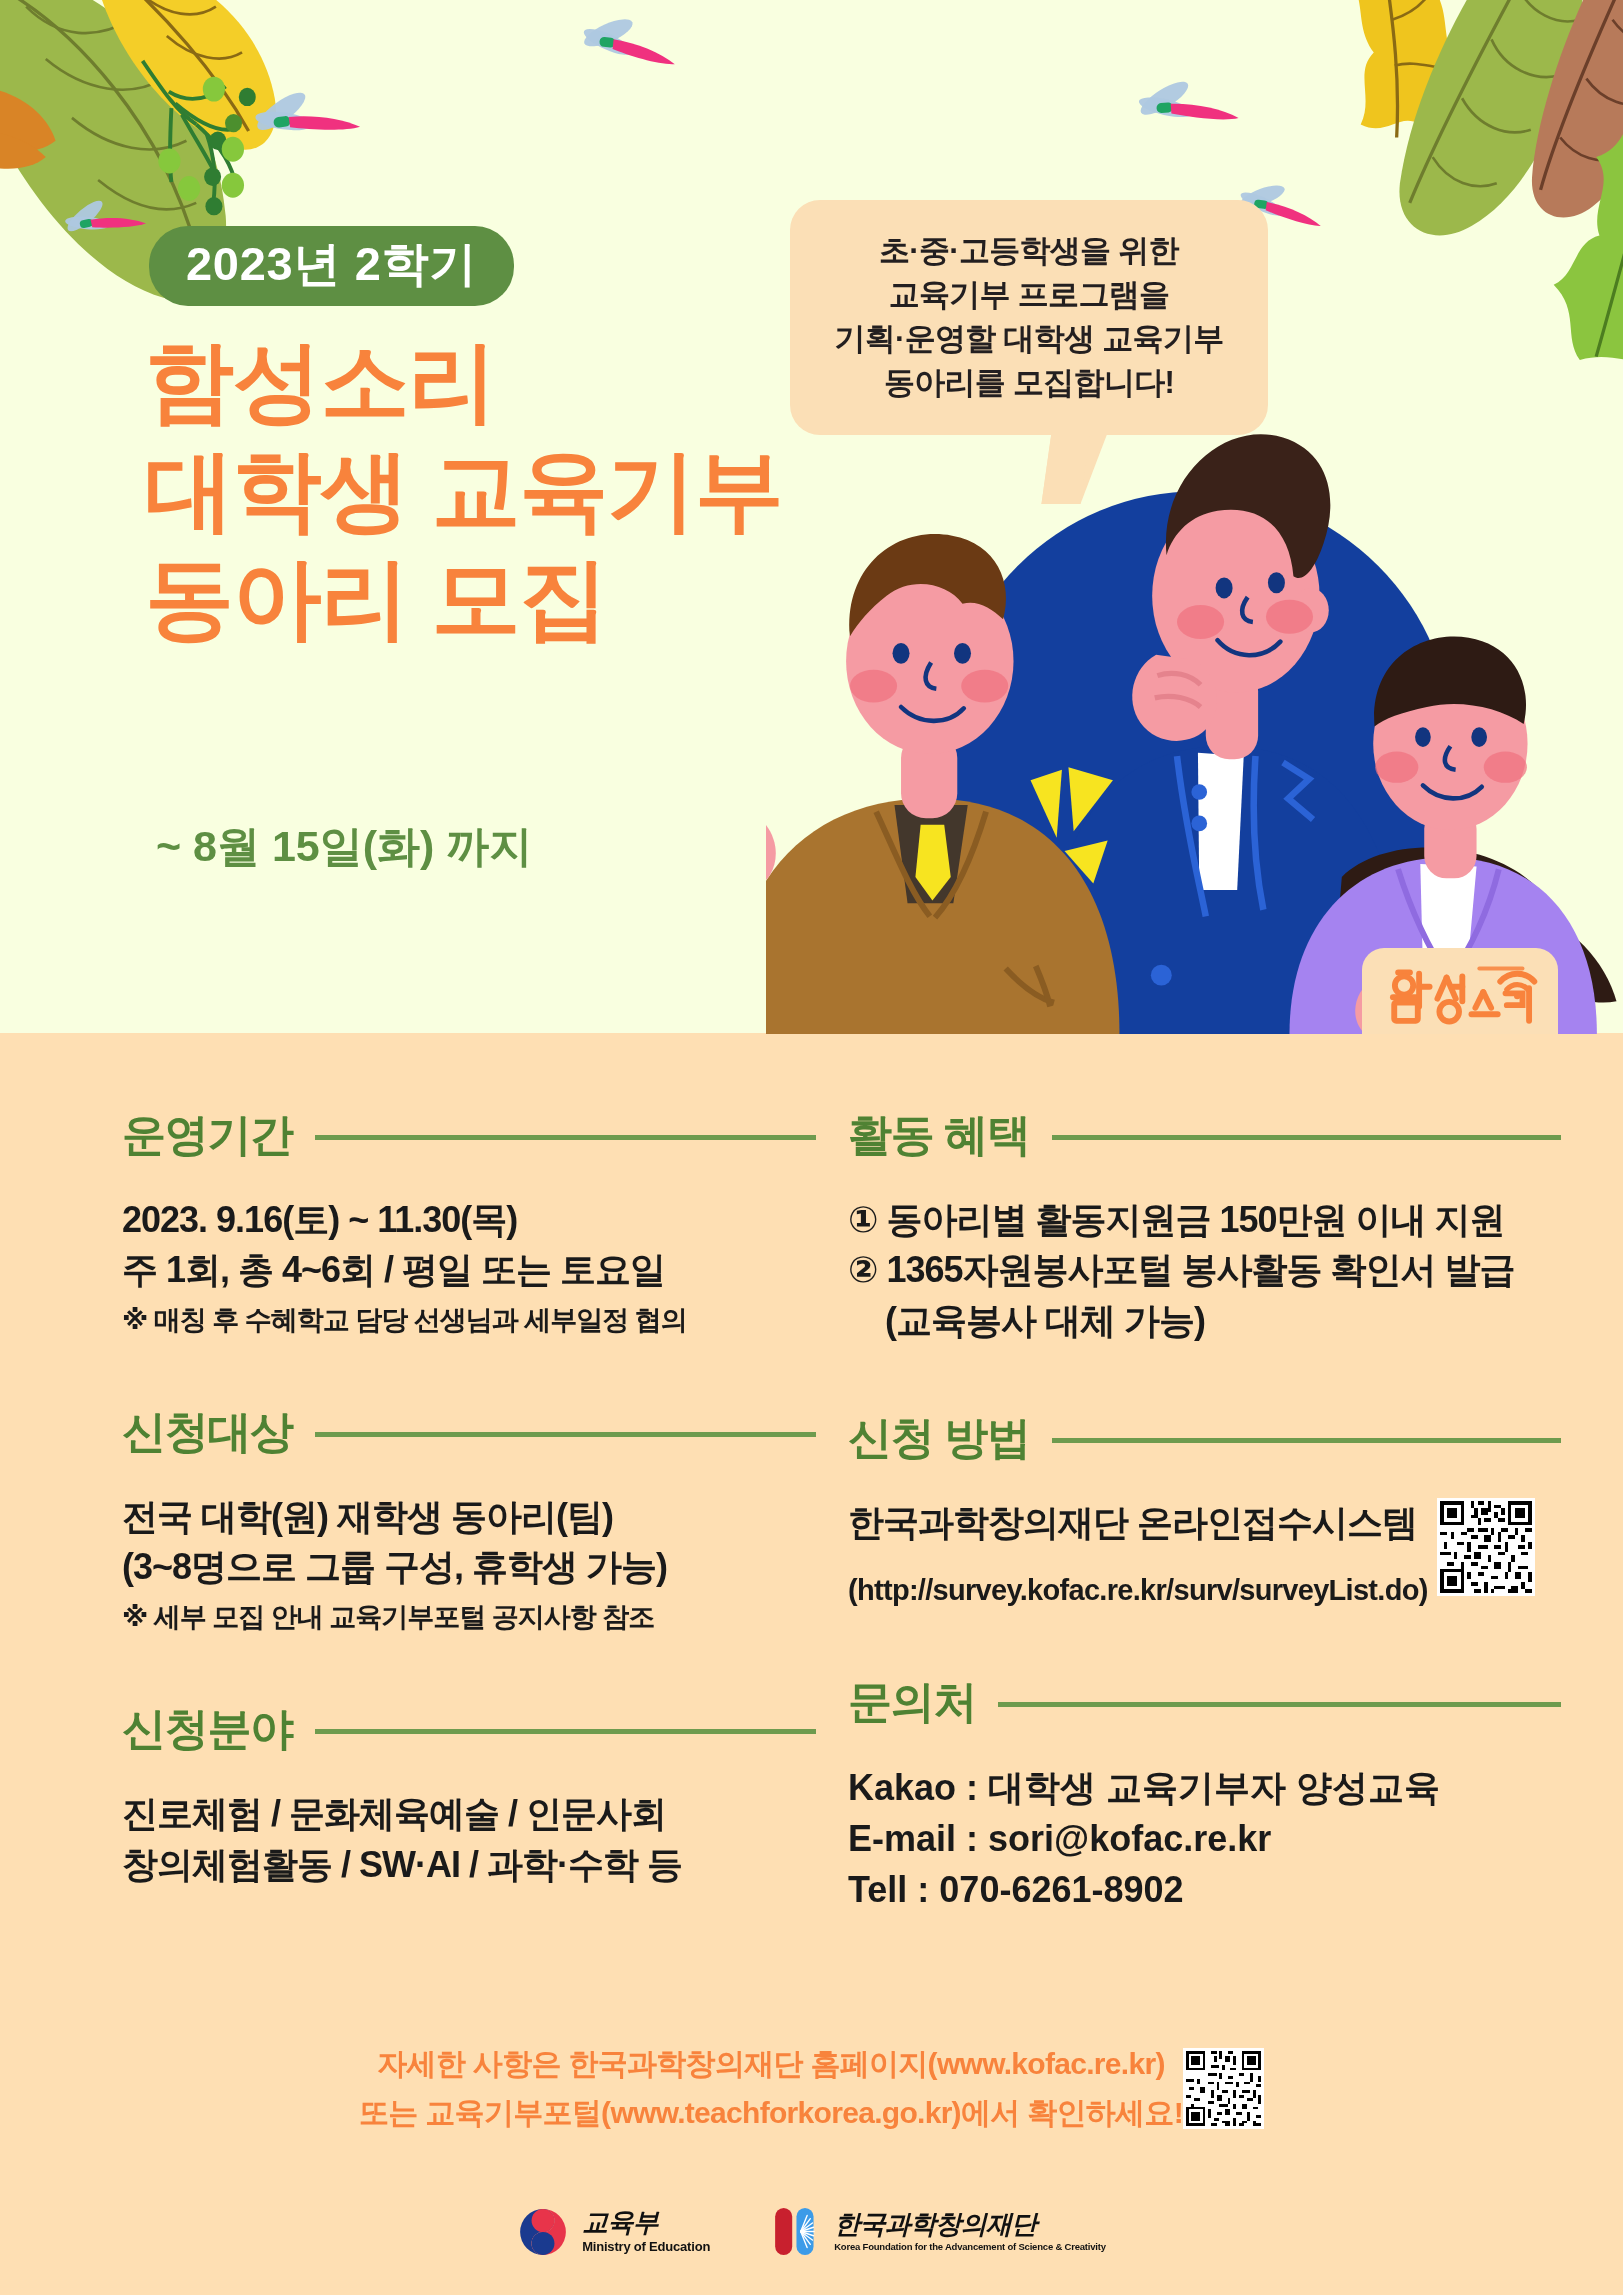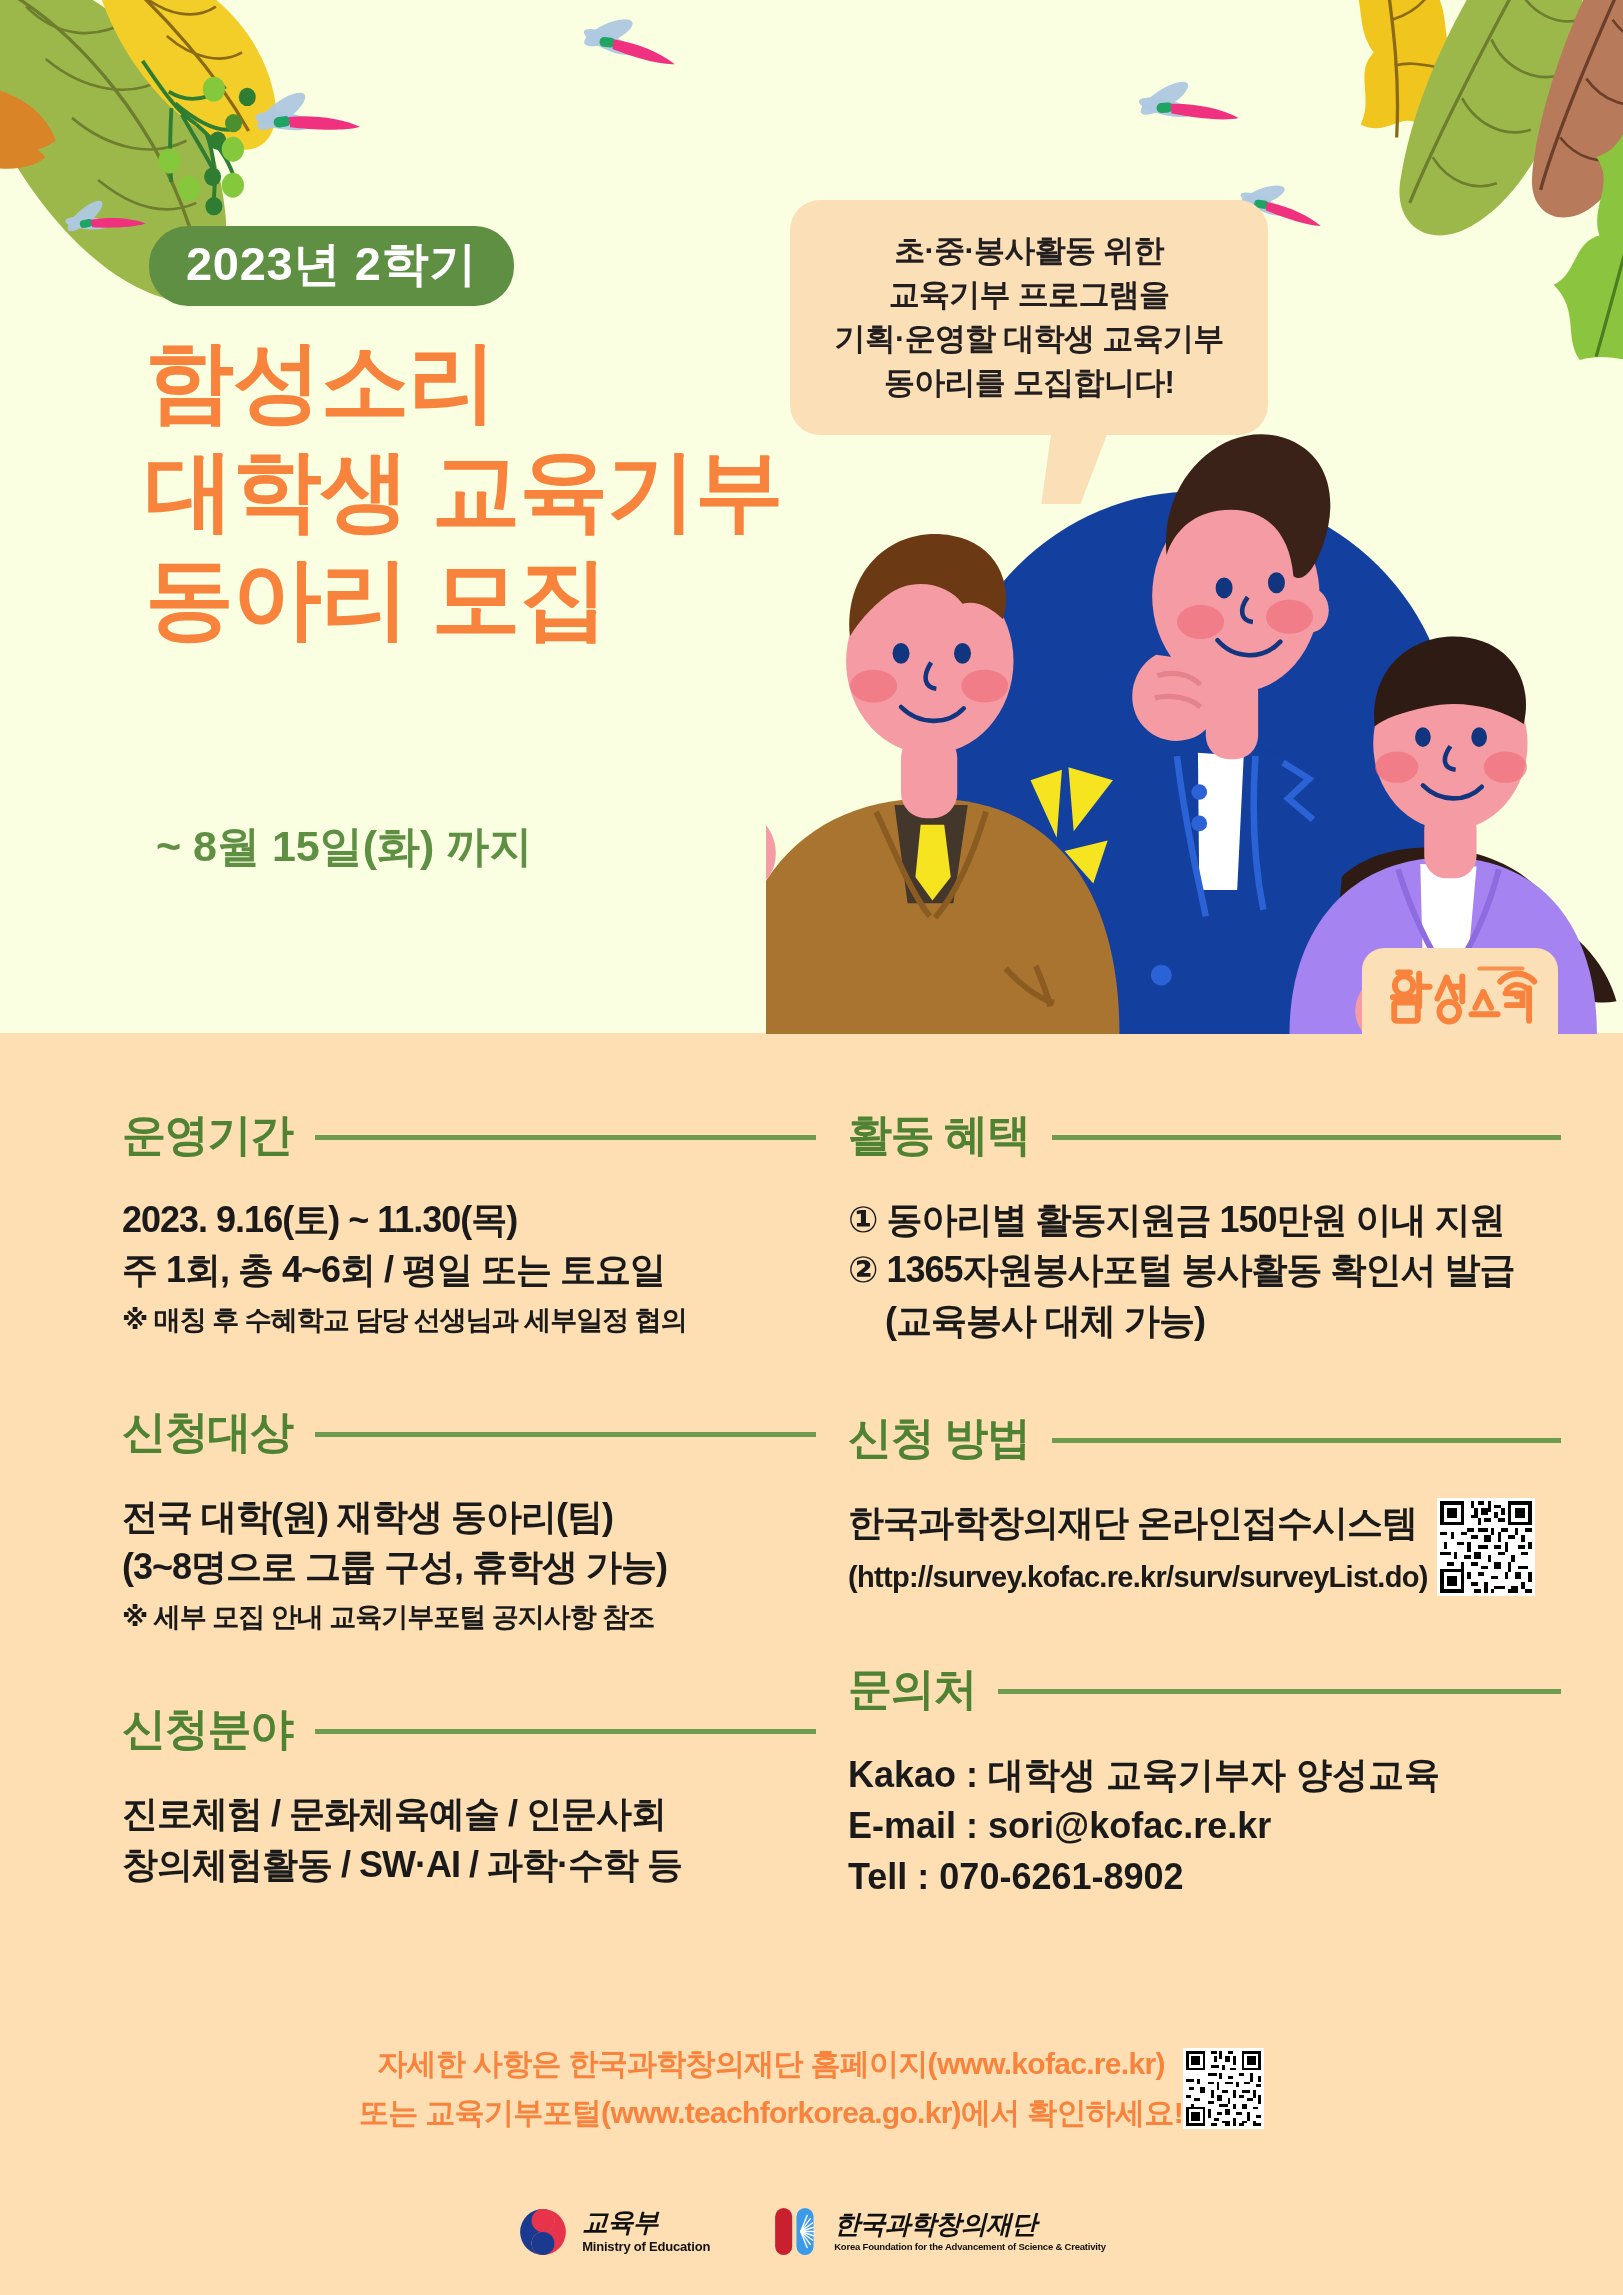--- a/index.html
+++ b/index.html
@@ -173,21 +173,21 @@
     margin-top: 6.5px;
     color: #1A1A1A;
     white-space: nowrap;
   }
 
   .url-line {
     display: block;
     font-size: 29px;
     font-weight: bold;
     letter-spacing: -0.7px;
-    margin-top: 8px;
+    margin-top: 21px;
     white-space: nowrap;
   }
 
   
   .apply-row { display: flex; align-items: flex-start; gap: 9px; }
   .apply-text { flex: 0 0 auto; }
 
   .qr { display: block; background: #fff; }
 
   
@@ -357,21 +357,21 @@
 
   <div class="title-block">
     <span class="title-line">함성소리</span>
     <span class="title-line">대학생 교육기부</span>
     <span class="title-line">동아리 모집</span>
   </div>
   <div class="deadline">~ 8월 15일(화) 까지</div>
 
   <div class="bubble-tail"></div>
   <div class="bubble">
-    <span class="bubble-text">초·중·봉사활동 위한</span>
+    <span class="bubble-text">초·중·고등학생을 위한</span>
     <span class="bubble-text">교육기부 프로그램을</span>
     <span class="bubble-text">기획·운영할 대학생 교육기부</span>
     <span class="bubble-text">동아리를 모집합니다!</span>
   </div>
 
   <svg class="illus" viewBox="0 0 1311 1000">
 
     <circle cx="660" cy="560" r="390" fill="#133F9E"></circle>
 
     <g>

